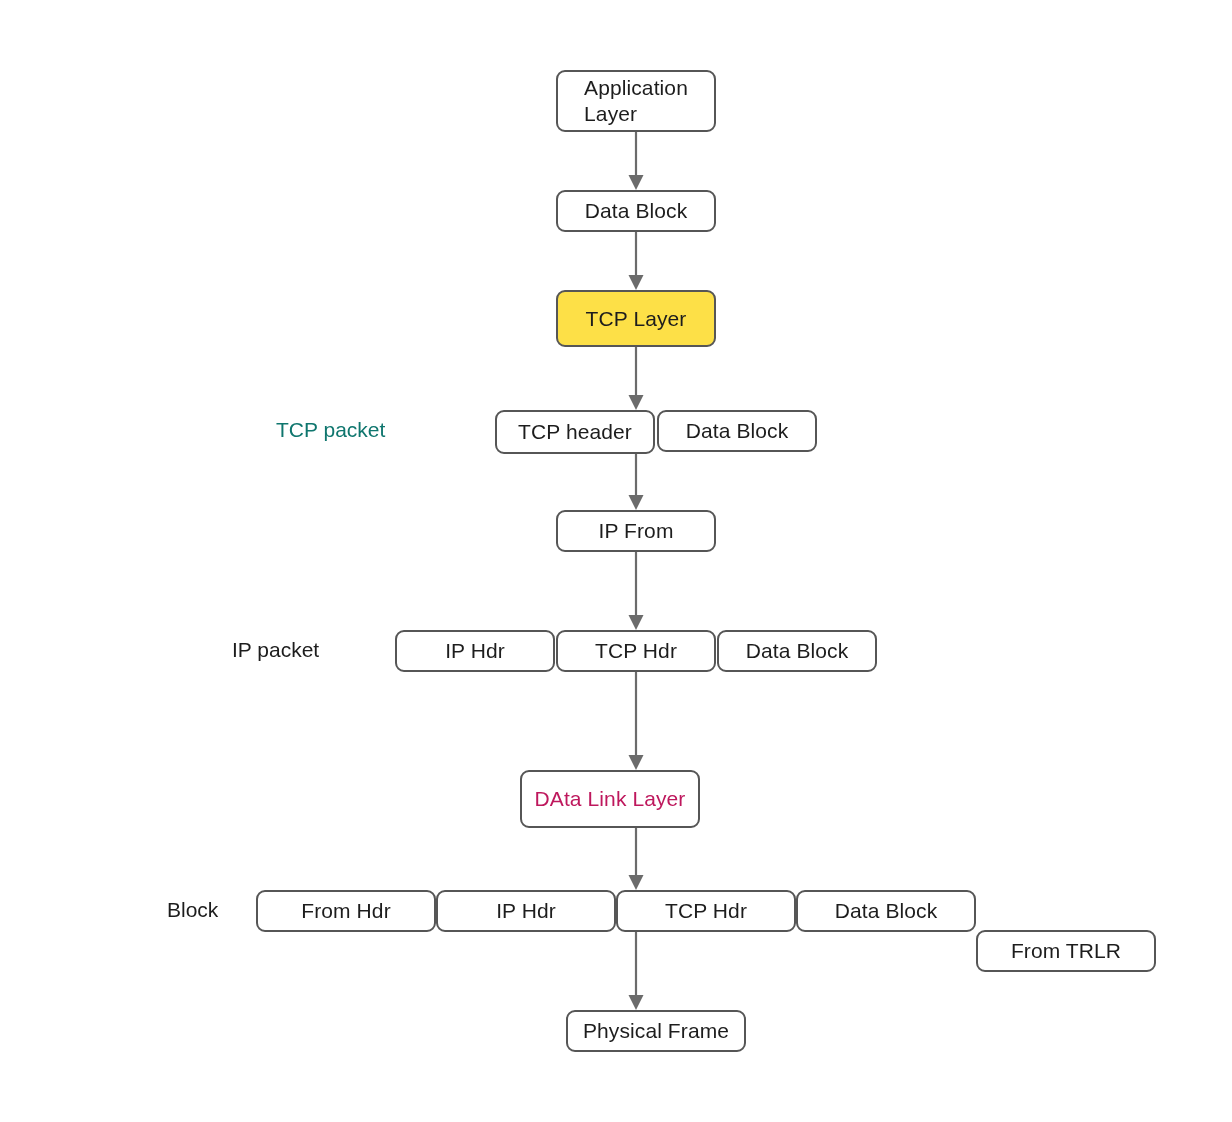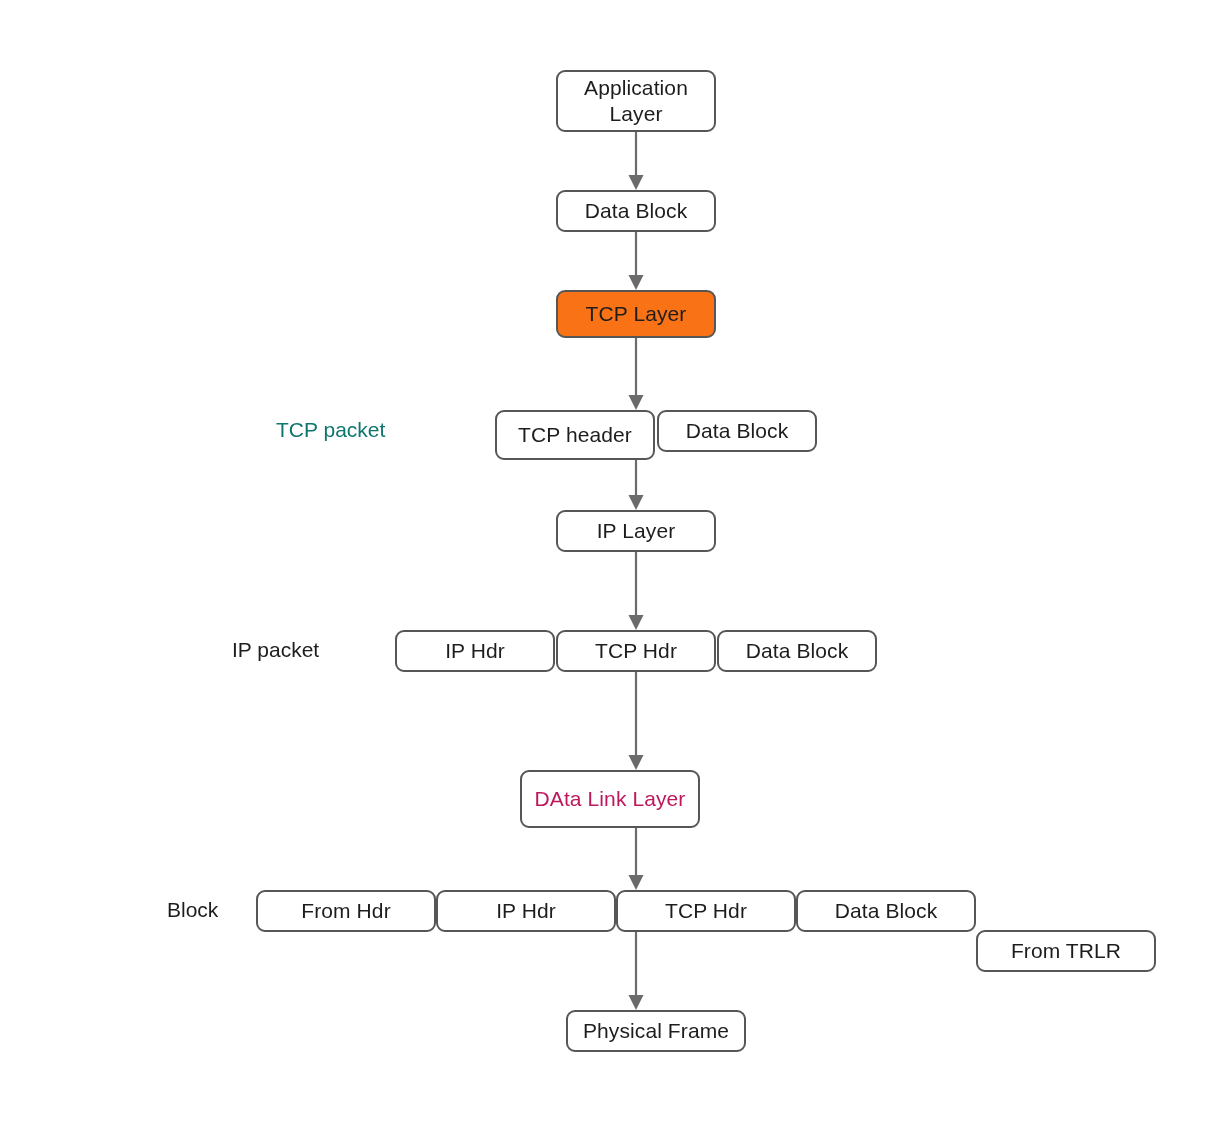--- a/index.html
+++ b/index.html
@@ -29,21 +29,21 @@
   .node {
     position: absolute;
     z-index: 2;
     box-sizing: border-box;
     background: #ffffff;
     border: 2px solid #565656;
     border-radius: 9px;
     display: flex;
     align-items: center;
     justify-content: center;
-    text-align: center;
+    text-align: left;
     color: #1d1d1d;
     font-size: 21px;
     line-height: 1.22;
     white-space: pre-line;
     letter-spacing: 0.1px;
   }
   .row-label {
     position: absolute;
     z-index: 2;
     color: #1d1d1d;
@@ -88,26 +88,26 @@
       </g>
       <g>
         <line x1="636" y1="932" x2="636" y2="997" stroke="#6b6b6b" stroke-width="2.2"></line>
         <polygon points="628.5,995 643.5,995 636,1010" fill="#6b6b6b"></polygon>
       </g>
     </svg>
   <div id="node-layer">
       <div class="node" style="left: 556px; top: 70px; width: 160px; height: 62px; border-color: rgb(86, 86, 86); background: rgb(255, 255, 255); color: rgb(29, 29, 29);">Application
 Layer</div>
       <div class="node" style="left: 556px; top: 190px; width: 160px; height: 42px; border-color: rgb(86, 86, 86); background: rgb(255, 255, 255); color: rgb(29, 29, 29);">Data Block</div>
-      <div class="node" style="left: 556px; top: 290px; width: 160px; height: 48px; border-color: rgb(86, 86, 86); background: #f97316; color: rgb(29, 29, 29);">TCP Layer</div>
-      <div class="node" style="left: 556px; top: 510px; width: 160px; height: 42px; border-color: rgb(86, 86, 86); background: rgb(255, 255, 255); color: rgb(29, 29, 29);">IP Layer</div>
+      <div class="node" style="left: 556px; top: 290px; width: 160px; height: 57px; border-color: rgb(86, 86, 86); background: #fde047; color: rgb(29, 29, 29);">TCP Layer</div>
+      <div class="node" style="left: 556px; top: 510px; width: 160px; height: 42px; border-color: rgb(86, 86, 86); background: rgb(255, 255, 255); color: rgb(29, 29, 29);">IP From</div>
       <div class="node" style="left: 520px; top: 770px; width: 180px; height: 58px; border-color: rgb(86, 86, 86); background: rgb(255, 255, 255); color: #be185d;">DAta Link Layer</div>
       <div class="node" style="left: 566px; top: 1010px; width: 180px; height: 42px; border-color: rgb(86, 86, 86); background: rgb(255, 255, 255); color: rgb(29, 29, 29);">Physical Frame</div>
       <div class="row-label" style="left: 276px; top: 419px; color: #0f766e;">TCP packet</div>
-      <div class="node" style="left: 495px; top: 410px; width: 160px; height: 50px; border-color: rgb(86, 86, 86); background: rgb(255, 255, 255); color: rgb(29, 29, 29);">TCP header</div>
+      <div class="node" style="left: 495px; top: 410px; width: 160px; height: 44px; border-color: rgb(86, 86, 86); background: rgb(255, 255, 255); color: rgb(29, 29, 29);">TCP header</div>
       <div class="node" style="left: 657px; top: 410px; width: 160px; height: 42px; border-color: rgb(86, 86, 86); background: rgb(255, 255, 255); color: rgb(29, 29, 29);">Data Block</div>
       <div class="row-label" style="left: 232px; top: 639px; color: rgb(29, 29, 29);">IP packet</div>
       <div class="node" style="left: 395px; top: 630px; width: 160px; height: 42px; border-color: rgb(86, 86, 86); background: rgb(255, 255, 255); color: rgb(29, 29, 29);">IP Hdr</div>
       <div class="node" style="left: 556px; top: 630px; width: 160px; height: 42px; border-color: rgb(86, 86, 86); background: rgb(255, 255, 255); color: rgb(29, 29, 29);">TCP Hdr</div>
       <div class="node" style="left: 717px; top: 630px; width: 160px; height: 42px; border-color: rgb(86, 86, 86); background: rgb(255, 255, 255); color: rgb(29, 29, 29);">Data Block</div>
       <div class="row-label" style="left: 167px; top: 899px; color: rgb(29, 29, 29);">Block</div>
       <div class="node" style="left: 256px; top: 890px; width: 180px; height: 42px; border-color: rgb(86, 86, 86); background: rgb(255, 255, 255); color: rgb(29, 29, 29);">From Hdr</div>
       <div class="node" style="left: 436px; top: 890px; width: 180px; height: 42px; border-color: rgb(86, 86, 86); background: rgb(255, 255, 255); color: rgb(29, 29, 29);">IP Hdr</div>
       <div class="node" style="left: 616px; top: 890px; width: 180px; height: 42px; border-color: rgb(86, 86, 86); background: rgb(255, 255, 255); color: rgb(29, 29, 29);">TCP Hdr</div>
       <div class="node" style="left: 796px; top: 890px; width: 180px; height: 42px; border-color: rgb(86, 86, 86); background: rgb(255, 255, 255); color: rgb(29, 29, 29);">Data Block</div>

